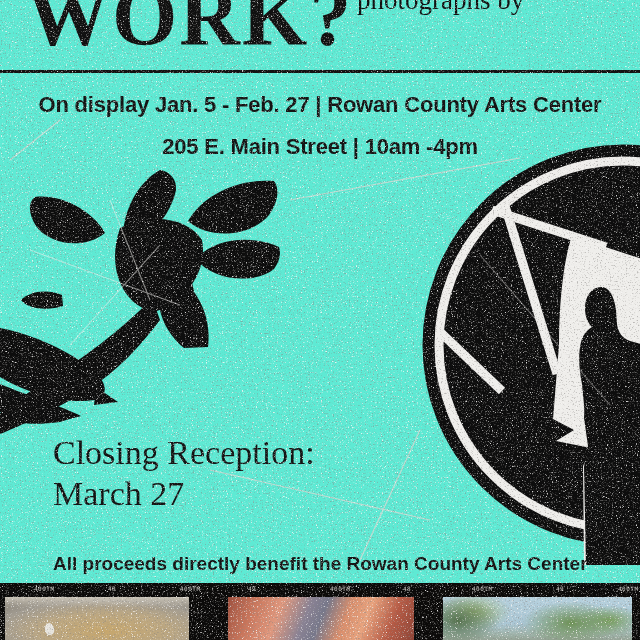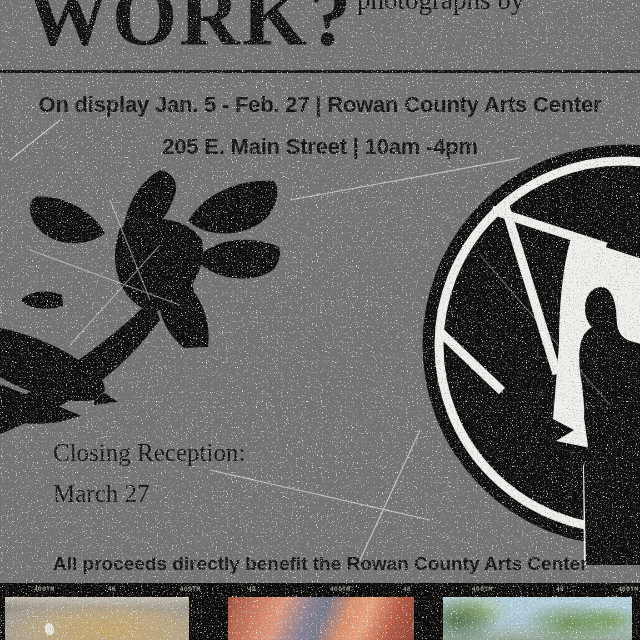--- a/index.html
+++ b/index.html
@@ -1,18 +1,18 @@
 <!DOCTYPE html>
 <html><head>
 <meta charset="utf-8">
 <style>
   html,body{margin:0;padding:0;background:#3a3a3a;}
   .poster{
     position:relative;width:640px;height:640px;overflow:hidden;
-    background:#737373;
+    background:#5eead4;
     font-family:"Liberation Serif", serif;
     color:#101010;
   }
   
   .headline{
     position:absolute;left:26px;top:-25px;
     font-size:84px;line-height:84px;font-weight:700;
     letter-spacing:2px;white-space:nowrap;
   }
   .credit{
@@ -28,21 +28,21 @@
     font-family:"Liberation Sans", sans-serif;font-weight:700;
     font-size:22px;letter-spacing:-0.2px;color:#141414;white-space:nowrap;
   }
   .info1{top:92px;}
   .info2{top:134px;}
   
   .art{position:absolute;left:0;top:0;width:640px;height:640px;}
   
   .closing{
     position:absolute;left:53px;top:432px;
-    font-size:25px;line-height:41px;font-weight:500;color:#131313;
+    font-size:34px;line-height:41px;font-weight:500;color:#131313;
   }
   .proceeds{
     position:absolute;left:53px;top:553px;
     font-family:"Liberation Sans", sans-serif;font-weight:700;
     font-size:19px;color:#141414;white-space:nowrap;
   }
   
   .filmstrip{
     position:absolute;left:0;top:583px;width:640px;height:57px;
     background:#0b0a09;

